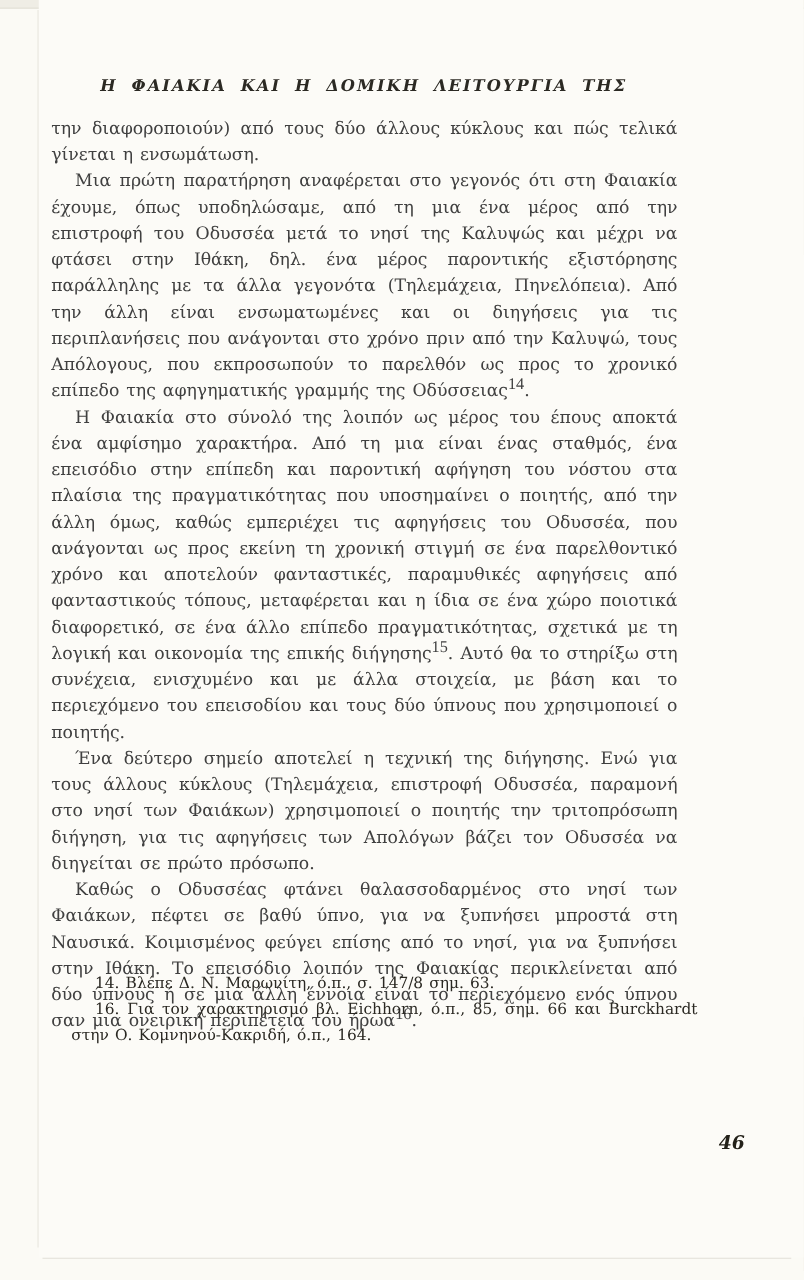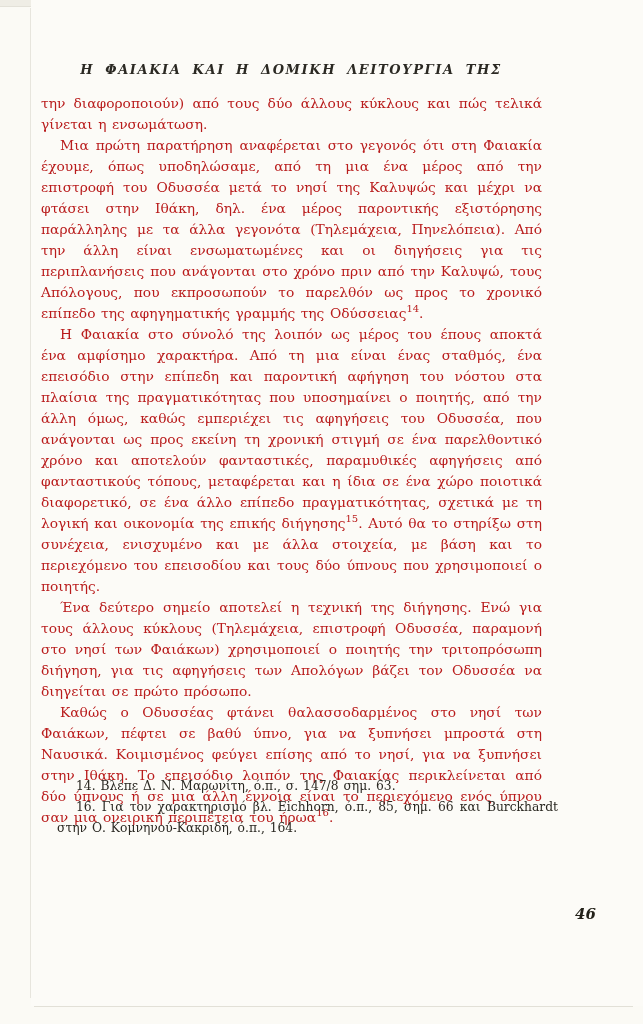--- a/index.html
+++ b/index.html
@@ -56,30 +56,31 @@
     word-spacing: 5px;
     color: #2b2923;
   }
   .body-text {
     position: absolute;
     top: 93px;
     left: 41px;
     width: 501px;
     font-size: 13.8px;
     line-height: 21px;
-    color: #b91c1c;
+    color: #404040;
     text-align: justify;
     word-spacing: 1.2px;
   }
   .para { text-indent: 19px; }
   .para.no-indent { text-indent: 0; }
   .body-text sup {
-    font-size: 10px;
+    font-size: 13px;
     line-height: 0;
     vertical-align: super;
+    font-family: Liberation Serif, serif;
   }
   .footnotes {
     position: absolute;
     top: 776px;
     left: 57px;
     width: 501px;
     font-size: 12.3px;
     line-height: 21px;
     color: #2a2822;
     text-align: justify;

